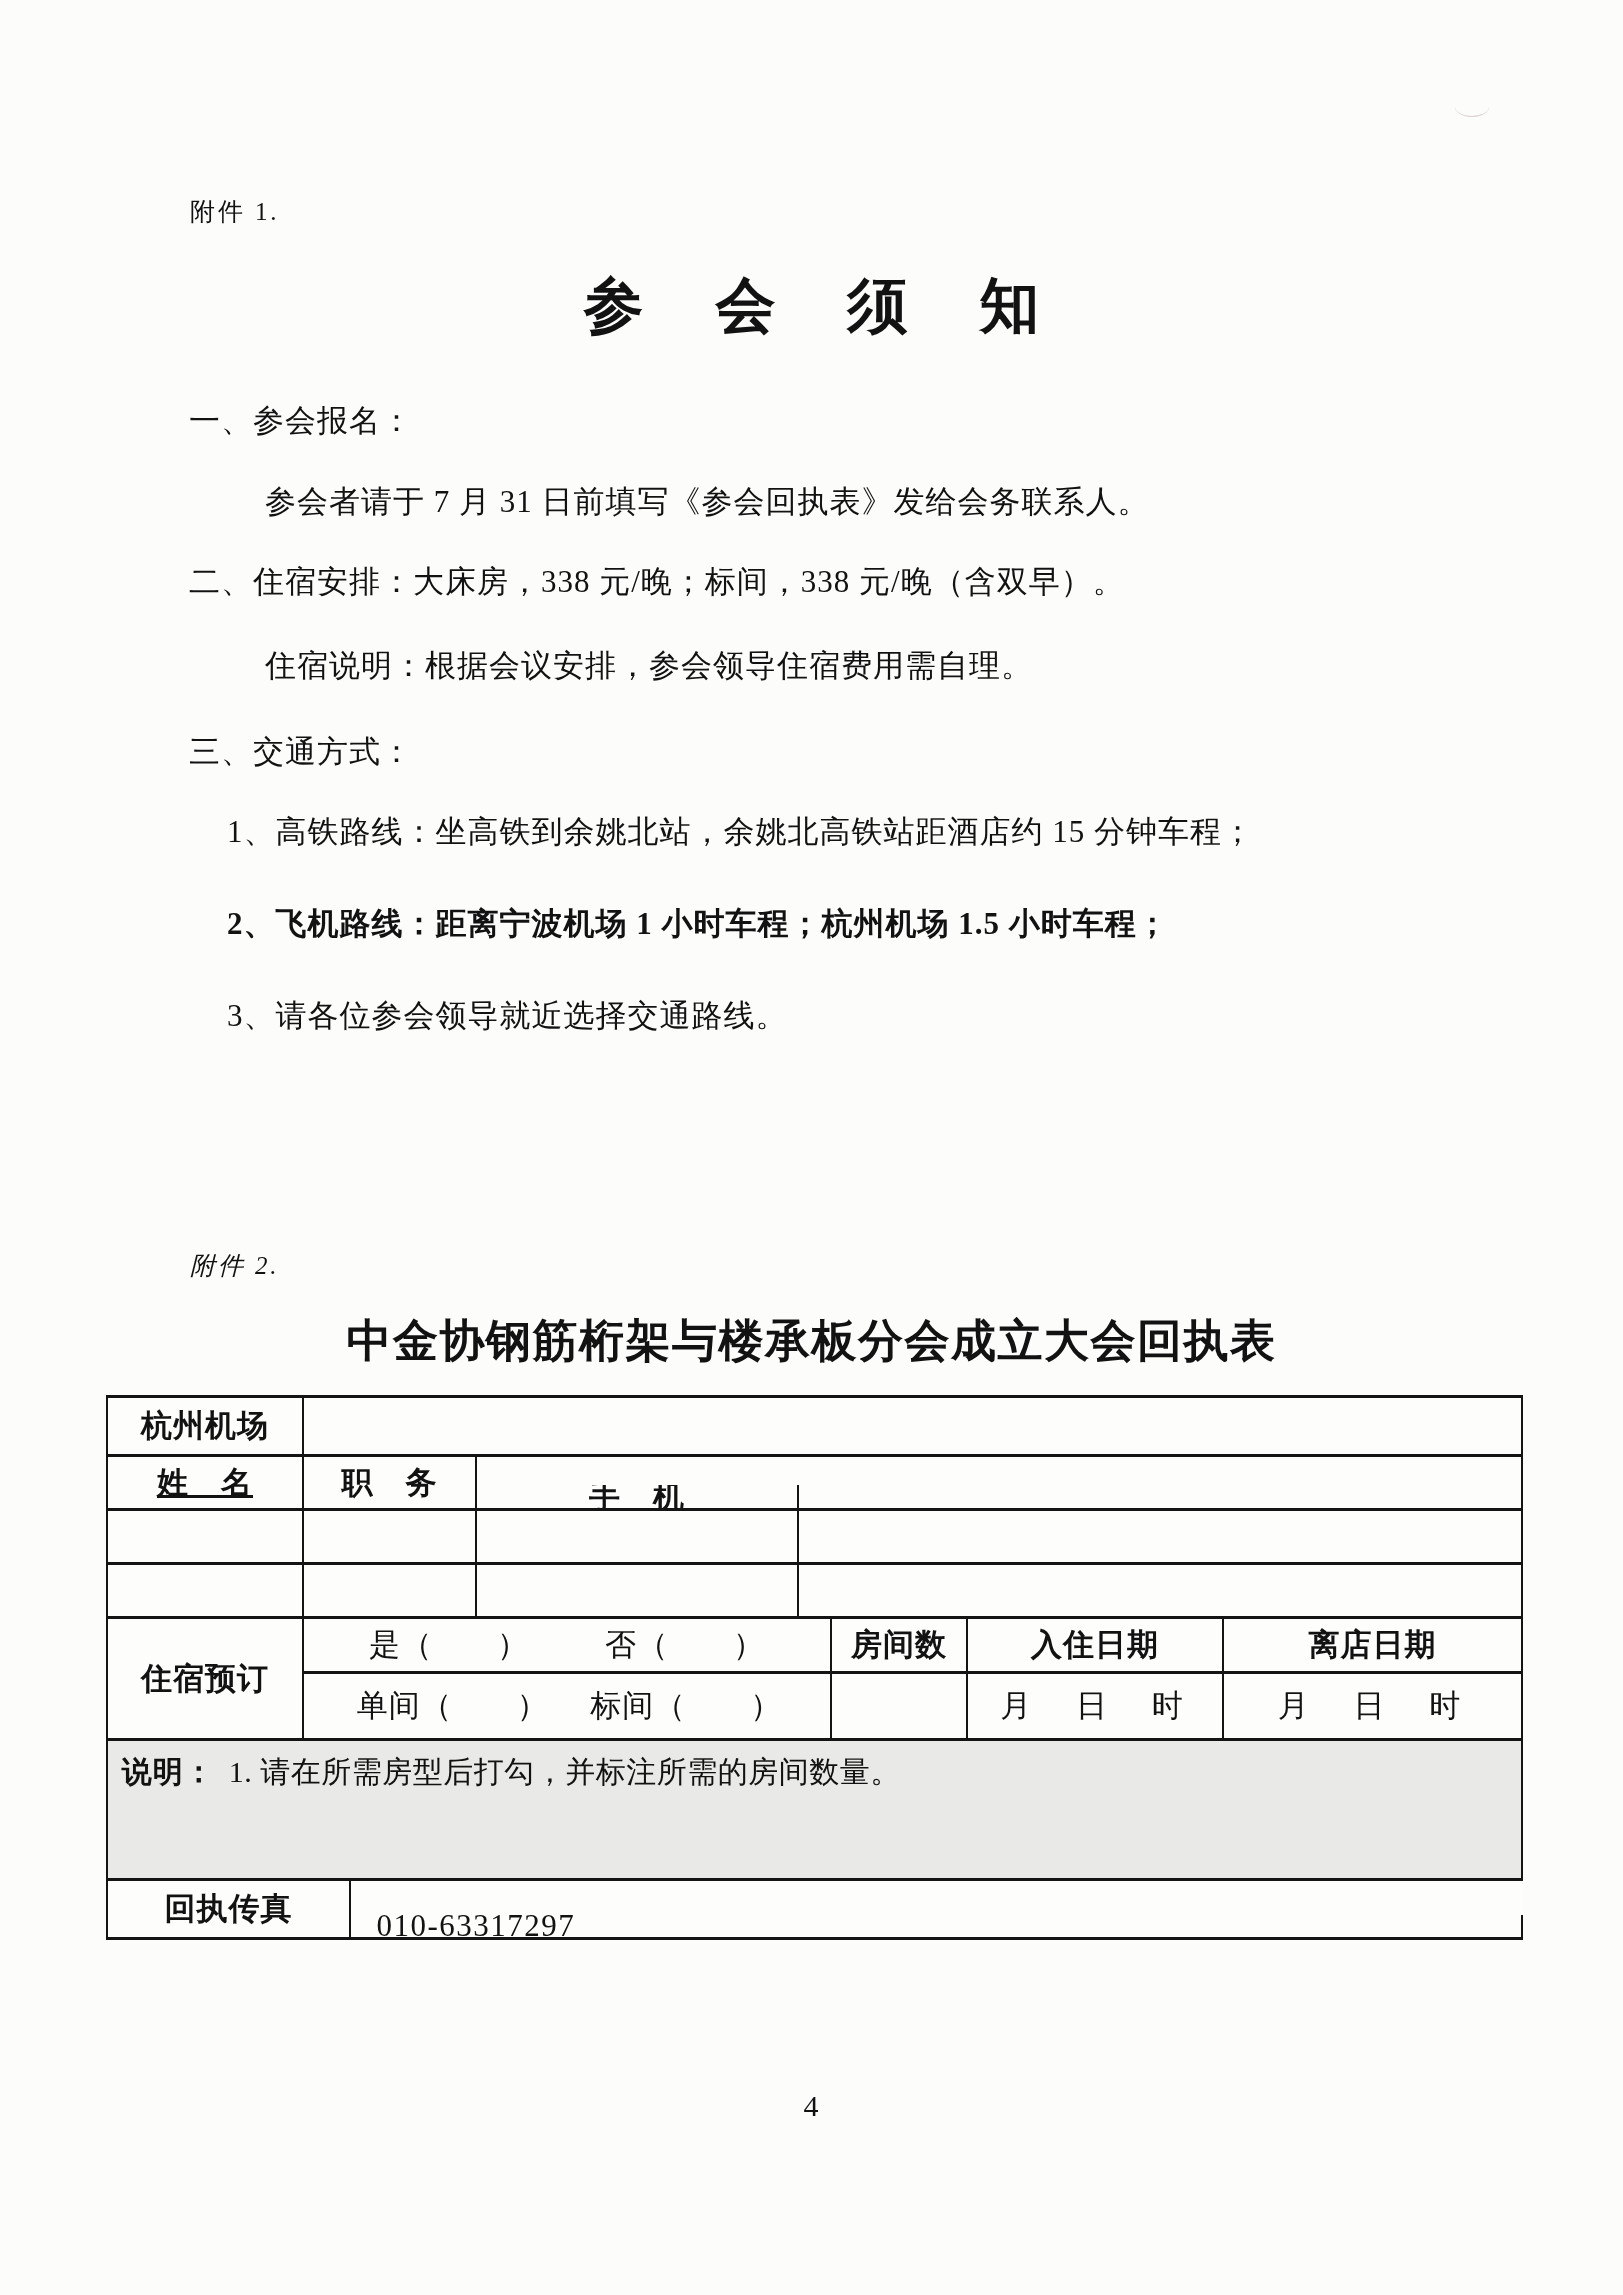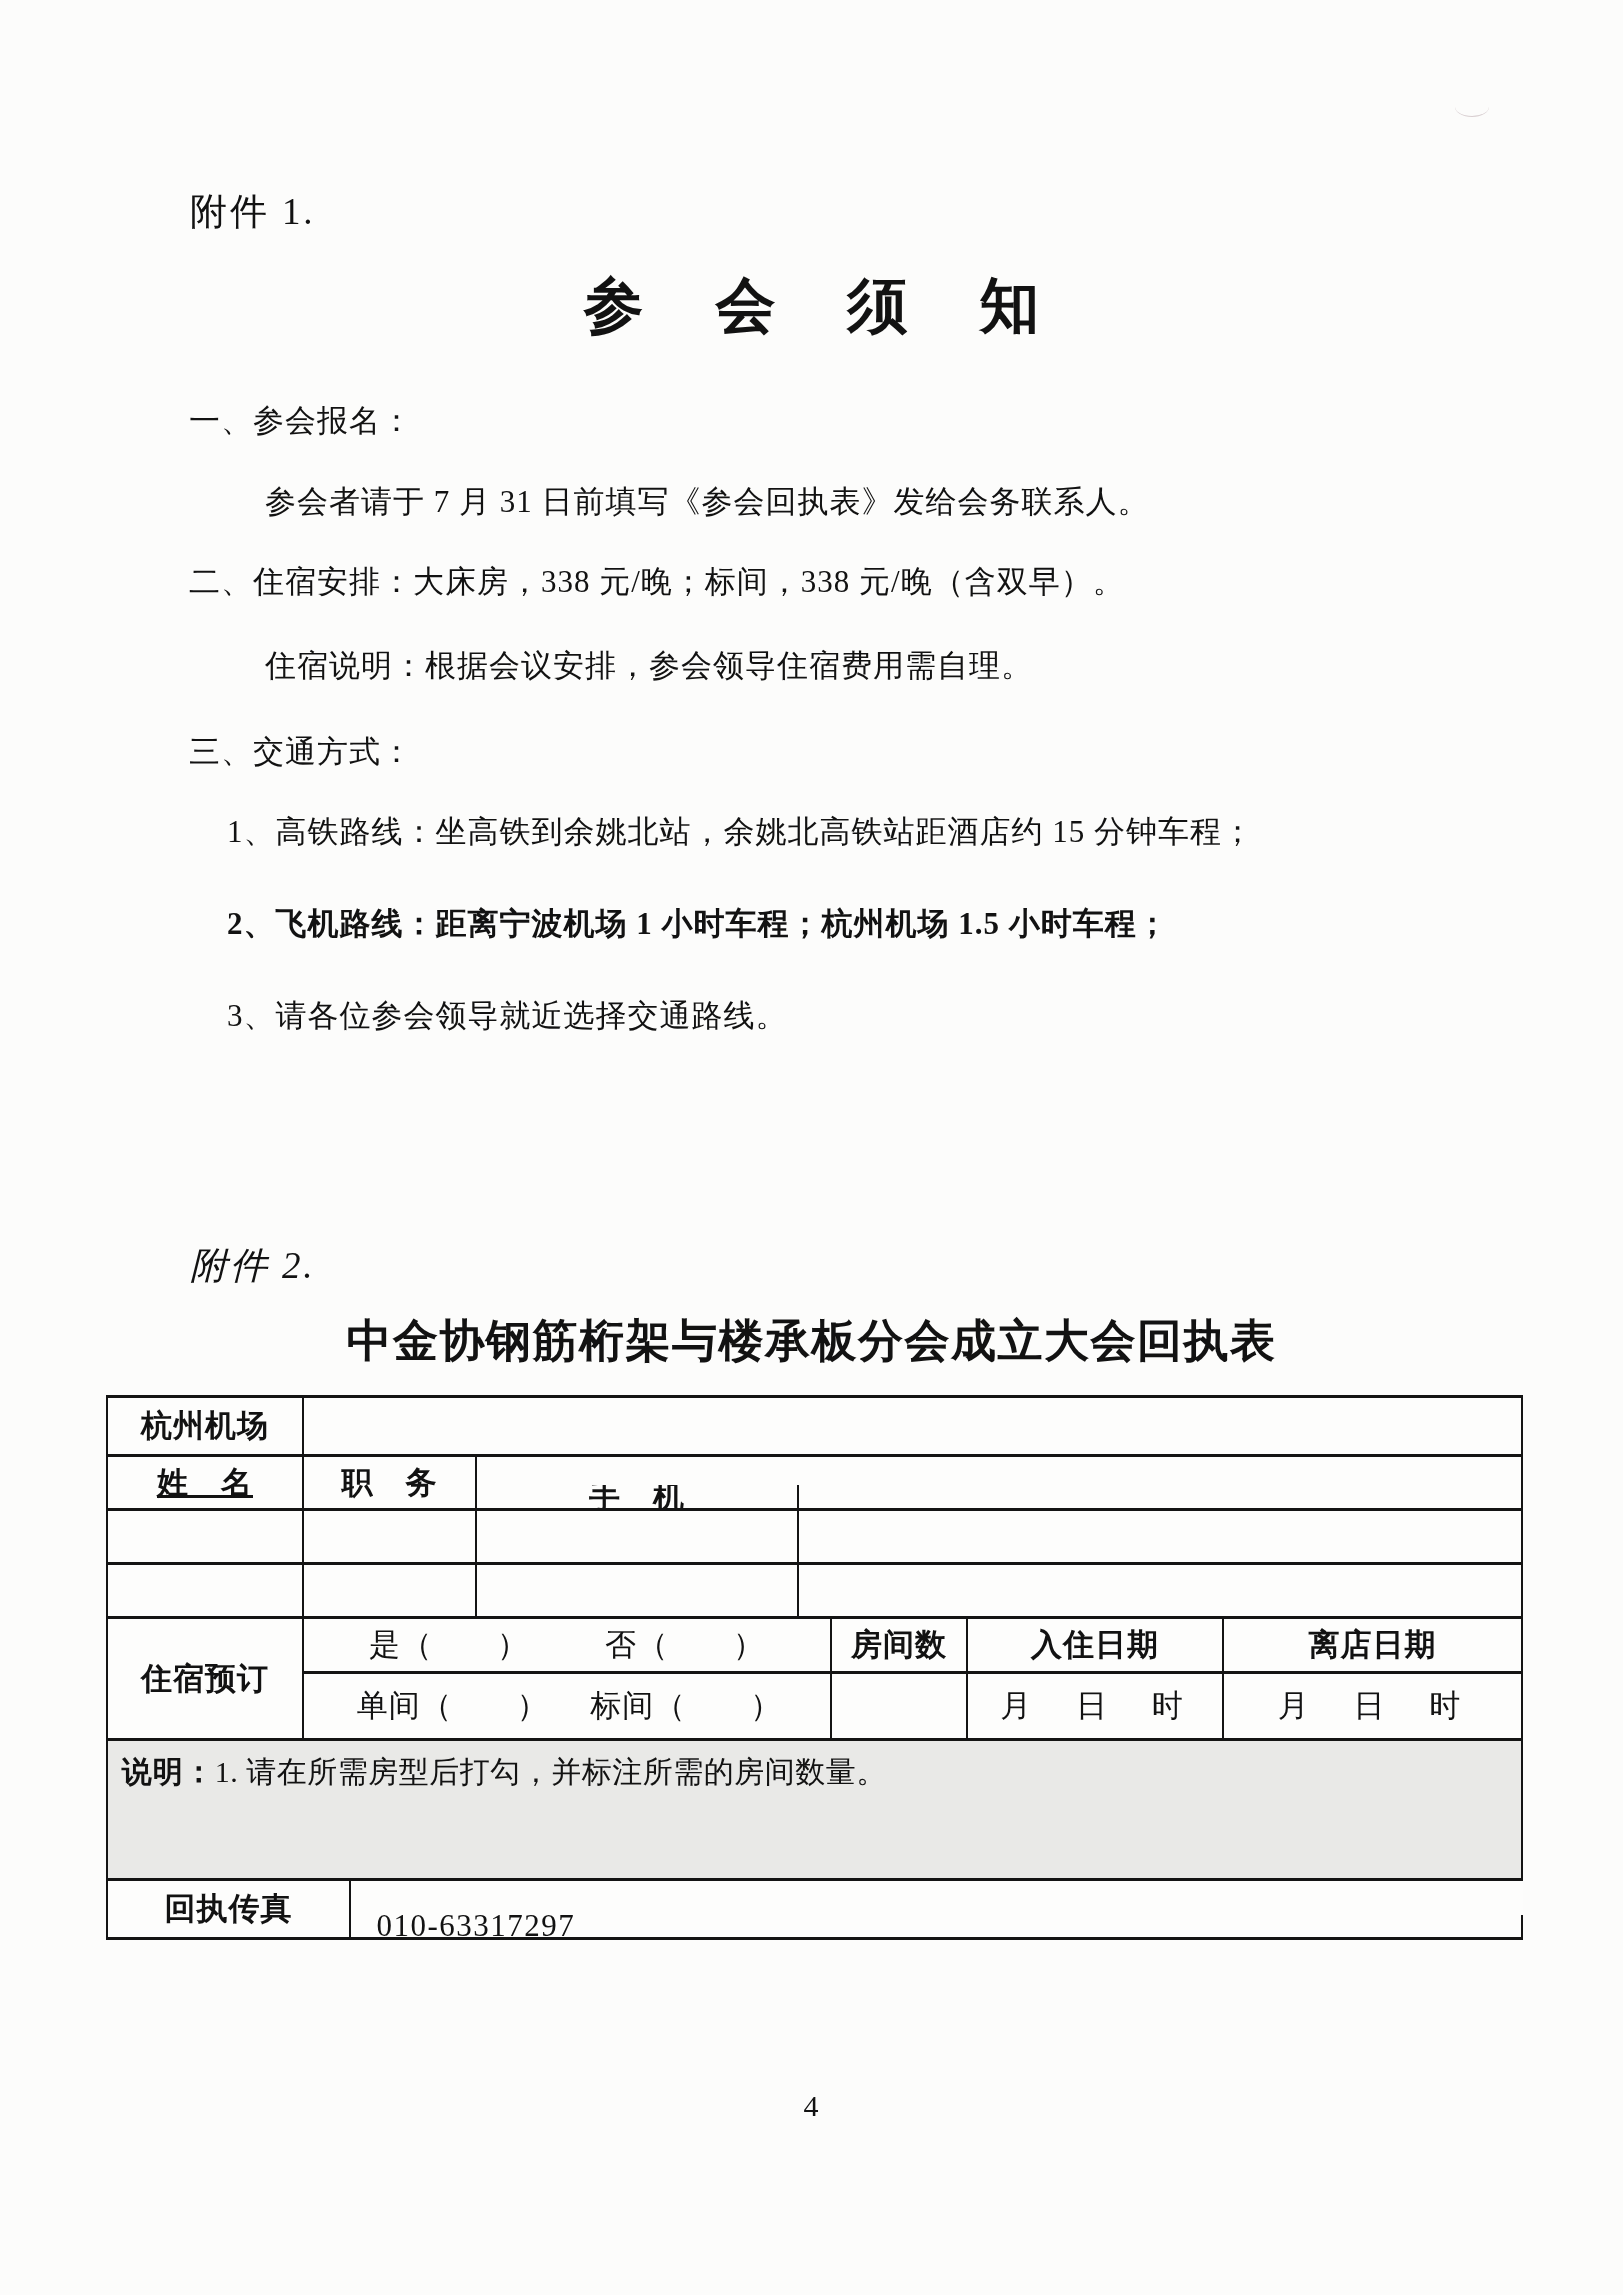--- a/index.html
+++ b/index.html
@@ -5,21 +5,21 @@
   html,body{margin:0;padding:0;background:#888;}
   #page{
     position:relative;
     width:1623px;height:2295px;
     background:#fcfcfb;
     font-family:"Liberation Serif","DejaVu Serif",serif;
     color:#121212;
     overflow:hidden;
   }
   .txt{position:absolute;white-space:nowrap;line-height:1.05;font-size:31px;letter-spacing:1px;}
-  .att-label{font-size:37px;letter-spacing:2.9px;}
+  .att-label{font-size:25px;letter-spacing:2.9px;margin-top:6px;}
   .doc-title{
     left:0;width:100%;text-align:center;
     font-size:60px;font-weight:bold;letter-spacing:28.5px;text-indent:28.5px;
   }
   .tbl-title{
     left:0;width:100%;text-align:center;
     font-size:45px;font-weight:bold;letter-spacing:1.5px;
   }
   
   #form-table{
@@ -39,21 +39,21 @@
     font-size:31px;letter-spacing:1px;white-space:nowrap;
     overflow:hidden;
   }
   #form-table .hdr{font-weight:bold;}
   #form-table .opts{justify-content:space-around;padding:0 27px;font-size:31px;}
   #form-table .note{
     background:#e9e9e7;
     align-items:flex-start;justify-content:flex-start;
     padding:10.8px 0 0 13.7px;font-size:30px;
   }
-  #form-table .note .note-body{margin-left:0;letter-spacing:0.5px;}
+  #form-table .note .note-body{margin-left:14px;letter-spacing:0.5px;}
   #form-table .fax-val{justify-content:flex-start;padding-left:25.5px;letter-spacing:1.5px;margin-top:34px;}
   .pagenum{left:0;width:100%;text-align:center;font-size:30px;}
   .scan-mark{
     position:absolute;left:1455px;top:96px;width:34px;height:19.6px;
     border-bottom:1.5px solid rgba(150,120,130,.35);
     border-radius:0 0 50% 50%;
   }
 </style>
 </head>
 <body>

